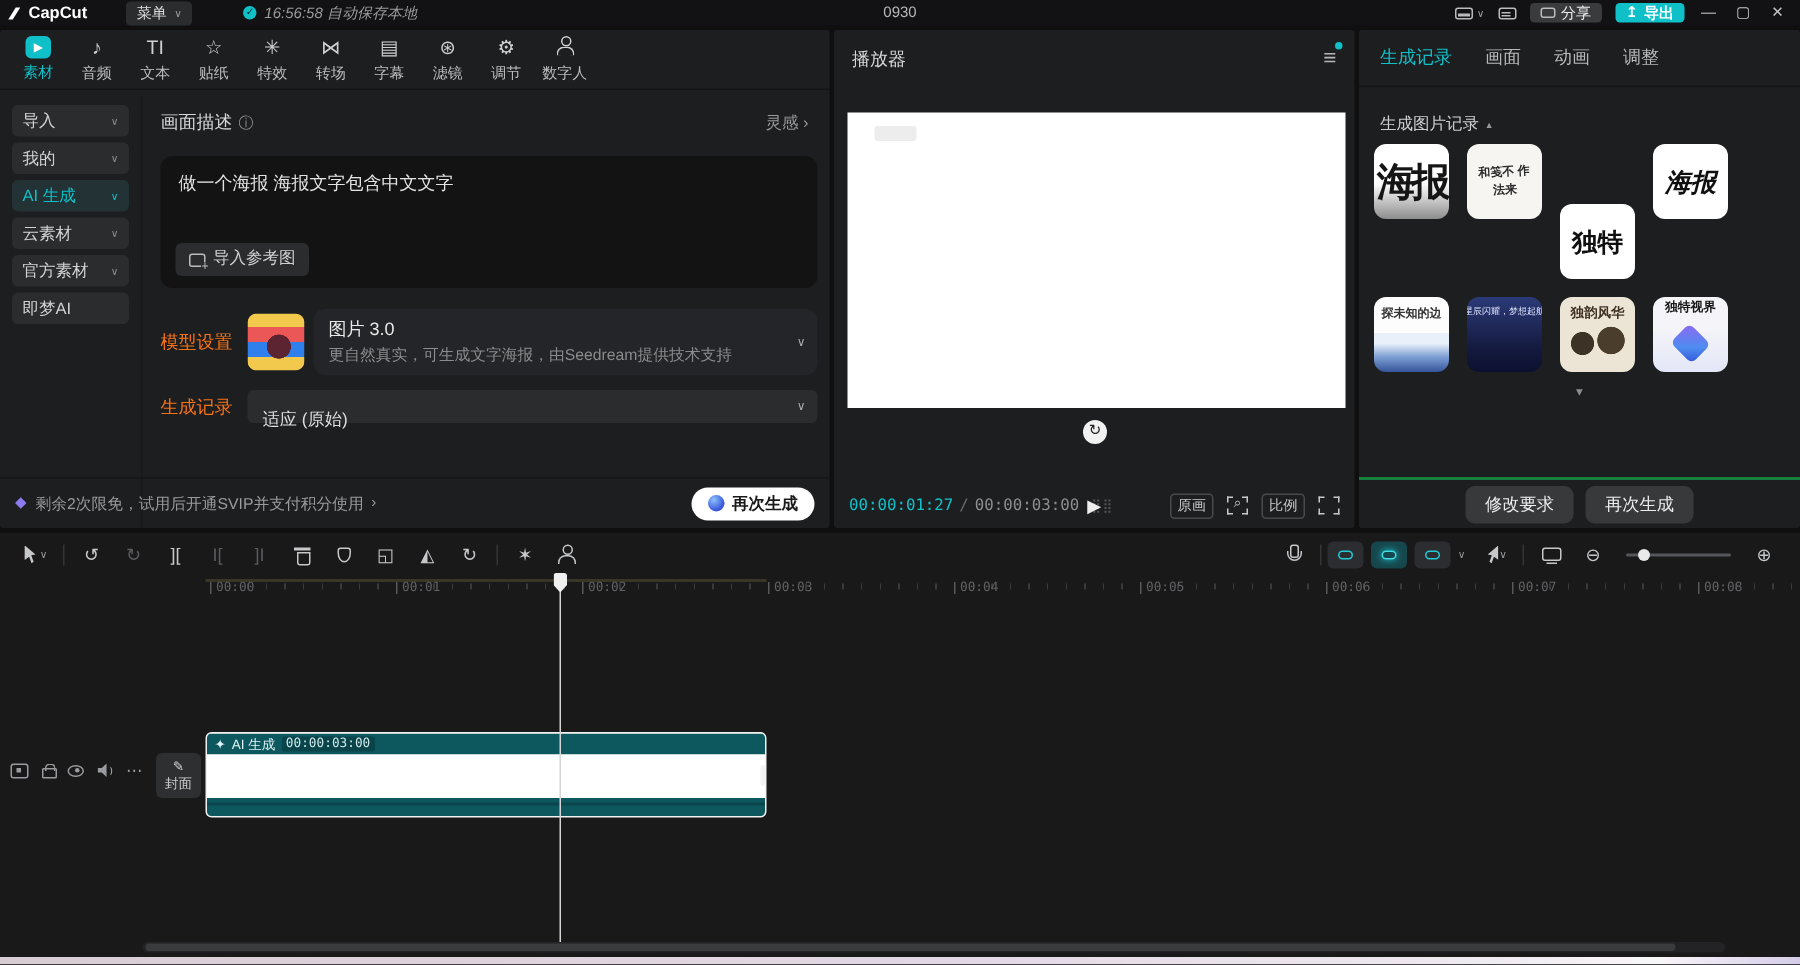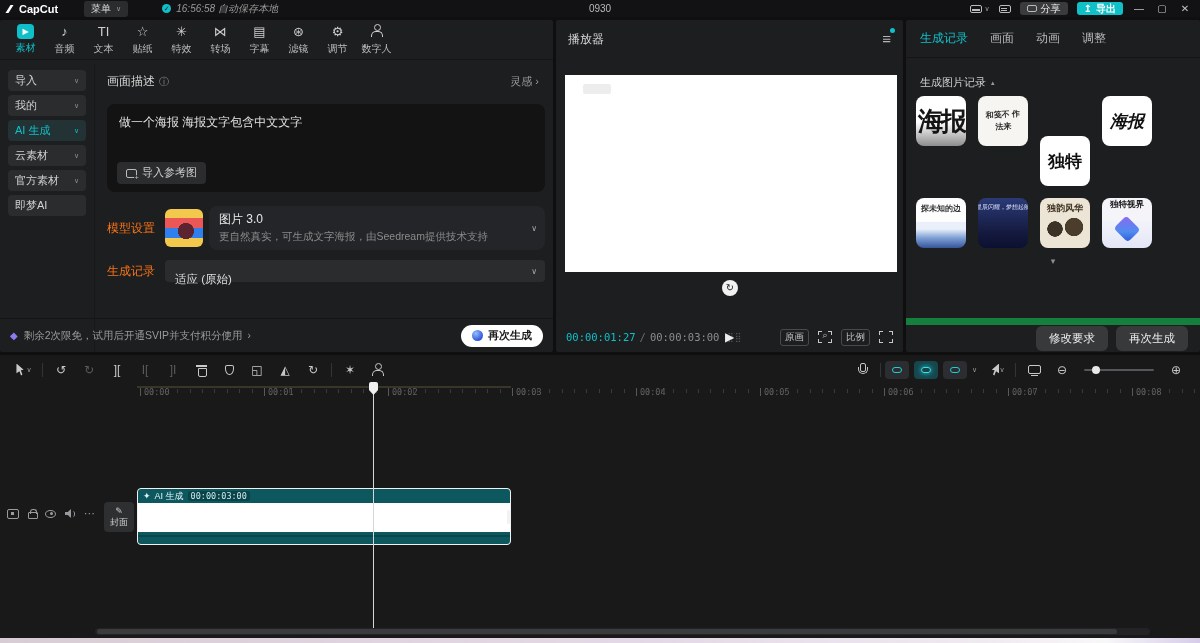--- a/index.html
+++ b/index.html
@@ -115,21 +115,21 @@
   .t5{background:linear-gradient(180deg,#fdfdfd 0 48%,#e9f0fa 48% 62%,#7d9fd4 80%,#35549b);} .t5 span{font-size:8px;color:#333;font-weight:bold;margin-top:-30px;}
   .t6{background:linear-gradient(180deg,#2b3a78,#141a3e 70%,#0c1030);} .t6 span{font-size:6px;color:#dfe4ff;margin-top:-32px;}
   .t7{background:radial-gradient(circle at 30% 62%,#3c3326 0 16%,rgba(0,0,0,0) 17%),radial-gradient(circle at 68% 58%,#4a3d2c 0 20%,rgba(0,0,0,0) 21%),#ece4d4;} .t7 span{font-size:9px;font-weight:800;color:#3f3222;margin-top:-30px;}
   .t8{background:linear-gradient(180deg,#f4f4f9 0 42%,#e3e6f7);} .t8::before{content:"";position:absolute;width:20px;height:18px;left:15px;top:22px;background:linear-gradient(135deg,#8e68f2,#4f8cf0 60%,#2f55d8);border-radius:4px;transform:rotate(45deg);}
   .t8 span{font-size:8.5px;font-weight:800;color:#1a1a1a;margin-top:-36px;}
   .t9{background:linear-gradient(120deg,#fff 0 58%,#e8c87a 58% 74%,#f7f1e4 74%);} .t9 span{font-size:16px;font-weight:900;font-style:italic;color:#c2185b;margin-left:-14px;margin-top:14px;}
   .t10{background:linear-gradient(160deg,#8f83e8,#3c2f9e 60%,#241c6e);} .t10 span{font-size:12px;font-weight:800;color:#efeaff;margin-top:12px;}
   .t11{background:linear-gradient(100deg,#b1262e 0 12%,#f7f7f7 12%);} .t11 span{font-size:17px;font-weight:900;color:#0d0d0d;margin-left:-12px;margin-top:10px;}
   .t12{background:linear-gradient(135deg,#3a7bf0,#1c3fae 70%,#13297e);} .t12 span{font-size:11.5px;font-weight:bold;font-style:italic;color:#fff;margin-top:12px;}
   #grid-expand{position:absolute;left:0;right:0;top:236px;text-align:center;font-size:9px;color:#8d8d8d;cursor:pointer;}
-  #rp-bottom{position:absolute;left:0;right:0;bottom:0;height:34px;border-top:7px solid #15803d;display:flex;align-items:center;justify-content:flex-end;gap:8px;padding:0 12px;}
+  #rp-bottom{position:absolute;left:0;right:0;bottom:0;height:34px;border-top:2px solid #15803d;display:flex;align-items:center;justify-content:center;gap:8px;padding:0 12px;}
   .rp-btn{background:#38393b;border-radius:6px;height:25px;display:flex;align-items:center;padding:0 13px;font-size:11.5px;color:#ececec;cursor:pointer;}
 
   
   #timeline{position:absolute;left:0;top:355px;width:1200px;height:283px;background:#19191a;}
   #tl-toolbar{position:absolute;left:0;top:0;right:0;height:29px;display:flex;align-items:center;padding-left:10px;color:#c7c8ca;}
   .tli{display:flex;align-items:center;justify-content:center;width:28px;height:22px;font-size:12px;cursor:pointer;flex-shrink:0;}
   .tli.dim{color:#5a5b5e;}
   .vdiv{width:1px;height:14px;background:#333437;margin:0 4px;flex-shrink:0;}
   .cursor-icon{width:10px;height:12px;background:currentColor;clip-path:polygon(0 0,0 82%,30% 64%,46% 100%,60% 92%,44% 56%,72% 52%);display:inline-block;}
   .trash-icon{width:9px;height:11px;position:relative;display:inline-block;}

